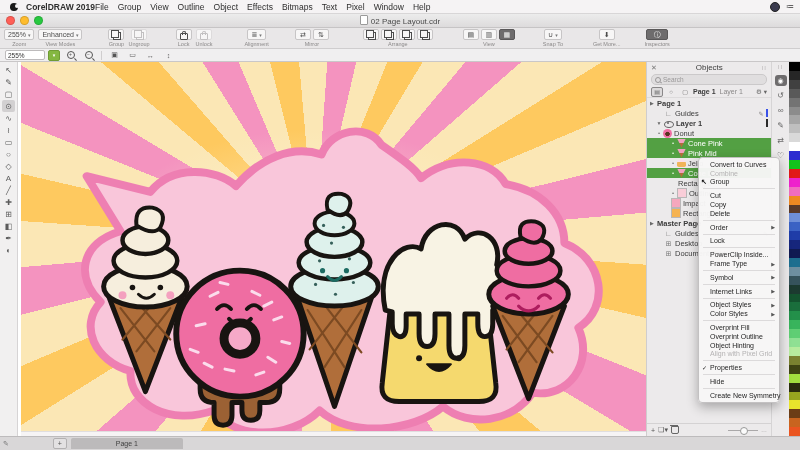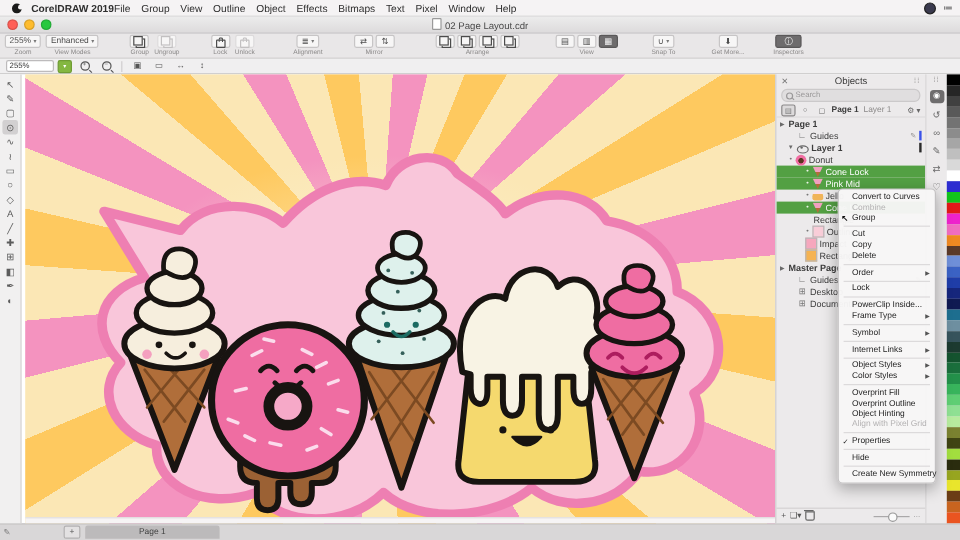--- a/index.html
+++ b/index.html
@@ -497,21 +497,21 @@
             <span class="arr"></span>
             <span class="blt">•</span>
             <span class="th th-donut"></span>
             <span class="lbl">Donut</span>
             <span class="rgt"></span>
           </div>
           <div class="trow sel" style="padding-left: 16px;">
             <span class="arr"></span>
             <span class="blt">•</span>
             <span class="th th-cone"></span>
-            <span class="lbl">Cone Lock</span>
+            <span class="lbl">Cone Pink</span>
             <span class="rgt"></span>
           </div>
           <div class="trow sel" style="padding-left: 16px;">
             <span class="arr"></span>
             <span class="blt">•</span>
             <span class="th th-cone"></span>
             <span class="lbl">Pink Mid</span>
             <span class="rgt"></span>
           </div>
           <div class="trow" style="padding-left: 16px;">

